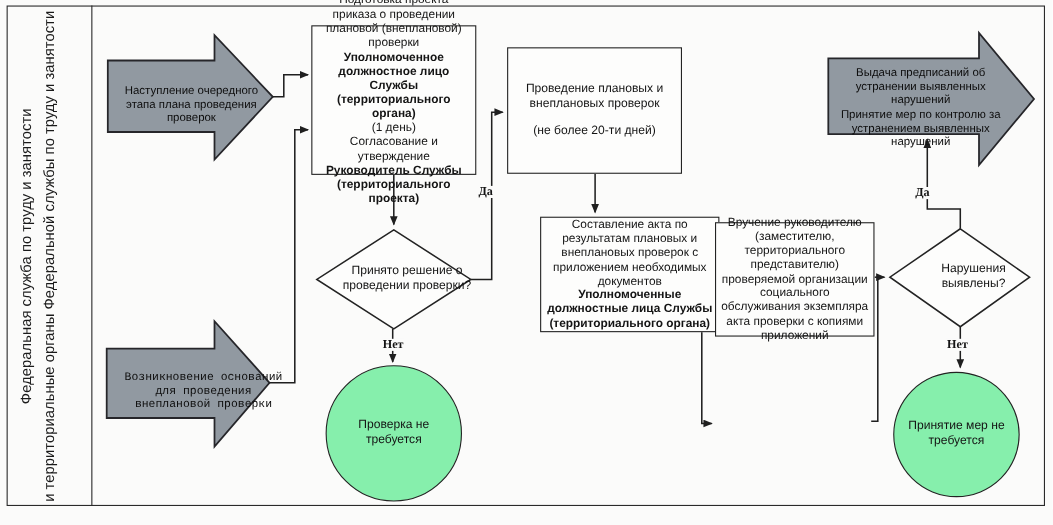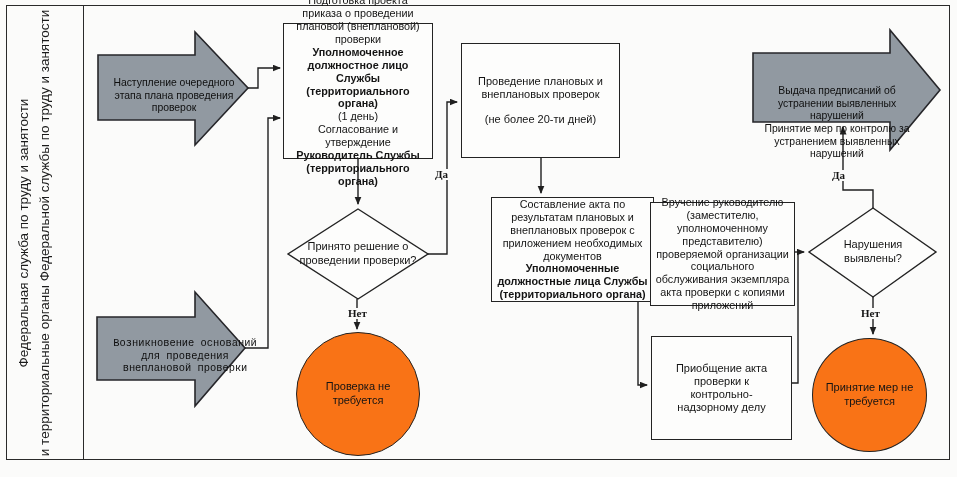--- a/index.html
+++ b/index.html
@@ -26,27 +26,27 @@
   .pbox{
     position:absolute;border:1.4px solid #232323;background:#fdfdfc;
     box-sizing:border-box;display:flex;flex-direction:column;
     align-items:center;justify-content:center;text-align:center;
     font-size:10.8px;line-height:1.2;padding:3px 4px;
   }
   .pbox .b{font-weight:bold;}
   .gap8{height:8px;} .gap12{height:12px;}
   .circle{
     position:absolute;border:1.4px solid #232323;border-radius:50%;
-    background:#f97316;box-sizing:border-box;display:flex;
+    background:#86efac;box-sizing:border-box;display:flex;
     align-items:center;justify-content:center;text-align:center;
     font-size:11px;line-height:1.25;padding:10px;
   }
   .dtext{
     position:absolute;display:flex;align-items:center;justify-content:center;
-    text-align:center;font-size:11px;line-height:1.25;
+    text-align:center;font-size:11px;line-height:1.25;margin-left:12px;
   }
   .atext{
     position:absolute;text-align:center;font-size:10.4px;line-height:1.22;
     color:#0e0e0e;
   }
   .blabel{
     position:absolute;font-size:11px;font-weight:bold;background:#fbfbfa;
     padding:0 1px;line-height:1;font-family:Liberation Serif, serif;
   }
 </style>
@@ -87,53 +87,50 @@
     <polyline points="798,252 798,383 792,383" fill="none" stroke="#1f1f1f" stroke-width="1.4"></polyline>
     <polyline points="873,208 873,190 843,190 843,127" fill="none" stroke="#1f1f1f" stroke-width="1.4" marker-end="url(#ah)"></polyline>
     <polyline points="873,297 873,334" fill="none" stroke="#1f1f1f" stroke-width="1.4" marker-end="url(#ah)"></polyline>
 
     <polygon points="358,209 428,254 358,299 288,254" fill="#fdfdfc" stroke="#232323" stroke-width="1.4"></polygon>
     <polygon points="873,208 936,252 873,297 809,252" fill="#fdfdfc" stroke="#232323" stroke-width="1.4"></polygon>
   </svg>
 
   <div class="atext" style="left:99px;top:77px;width:150px;">Наступление очередного этапа плана проведения проверок</div>
   <div class="atext" style="left:109px;top:337px;width:152px;font-family:Liberation Mono, monospace;">Возникновение оснований для проведения внеплановой проверки</div>
-  <div class="atext" style="left:757px;top:61px;width:160px;margin-top:24px;">
+  <div class="atext" style="left:757px;top:61px;width:160px;">
     <div>Выдача предписаний об устранении выявленных нарушений</div>
     <div>Принятие мер по контролю за устранением выявленных нарушений</div>
   </div>
 
   <div class="pbox" style="left:283px;top:23px;width:150px;height:136px;">
     <div>Подготовка проекта приказа о проведении плановой (внеплановой) проверки</div>
     <div class="gap12"></div>
     <div class="b">Уполномоченное должностное лицо Службы (территориального органа)</div>
     <div>(1 день)</div>
     <div>Согласование и утверждение</div>
-    <div class="b">Руководитель Службы (территориального органа)</div>
+    <div class="b">Руководитель Службы (территориального проекта)</div>
   </div>
 
   <div class="pbox" style="left:461px;top:43px;width:159px;height:115px;font-size:11px;">
     <div>Проведение плановых и внеплановых проверок</div>
     <div class="gap12"></div>
     <div>(не более 20-ти дней)</div>
   </div>
 
   <div class="pbox" style="left:459px;top:197px;width:163px;height:105px;margin-left:32px;">
     <div>Составление акта по результатам плановых и внеплановых проверок с приложением необходимых документов</div>
     <div class="gap8"></div>
     <div class="b">Уполномоченные должностные лица Службы (территориального органа)</div>
   </div>
 
   <div class="pbox" style="left:650px;top:202px;width:145px;height:104px;">
-    <div>Вручение руководителю (заместителю, уполномоченному представителю) проверяемой организации социального обслуживания экземпляра акта проверки с копиями приложений</div>
+    <div>Вручение руководителю (заместителю, территориального представителю) проверяемой организации социального обслуживания экземпляра акта проверки с копиями приложений</div>
   </div>
 
-  <div class="pbox" style="left:651px;top:336px;width:141px;height:104px;font-size:11px;">
-    <div style="width:110px;">Приобщение акта проверки к контрольно-надзорному делу</div>
-  </div>
 
   <div class="dtext" style="left:298px;top:224px;width:120px;height:60px;">Принято решение о проведении проверки?</div>
   <div class="dtext" style="left:823px;top:224px;width:100px;height:56px;">Нарушения выявлены?</div>
 
   <div class="circle" style="left:296px;top:332px;width:124px;height:124px;">
     <div>Проверка не требуется</div>
   </div>
   <div class="circle" style="left:812px;top:338px;width:115px;height:114px;">
     <div>Принятие мер не требуется</div>
   </div>

